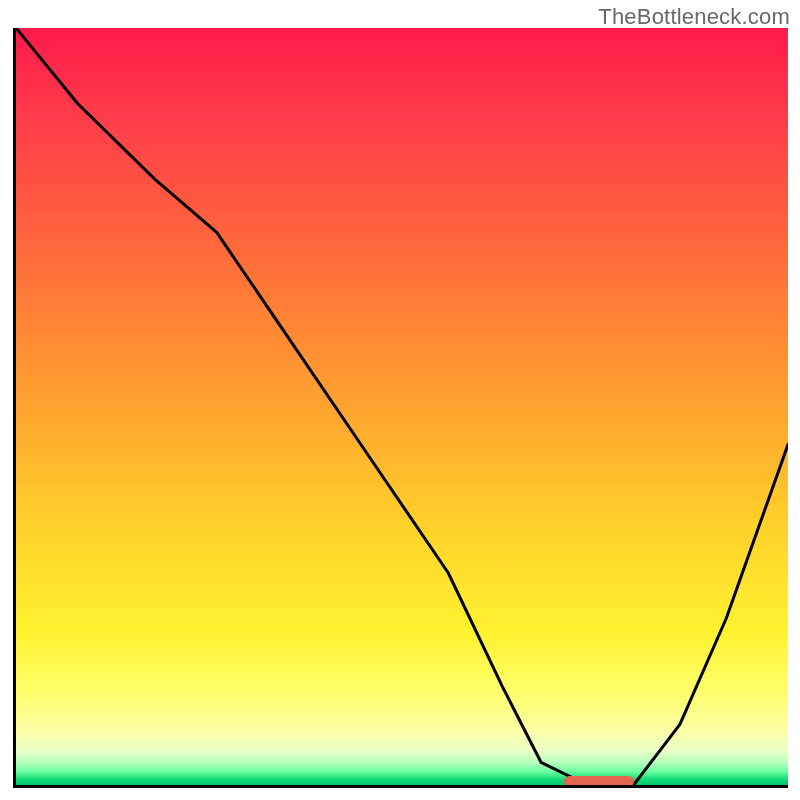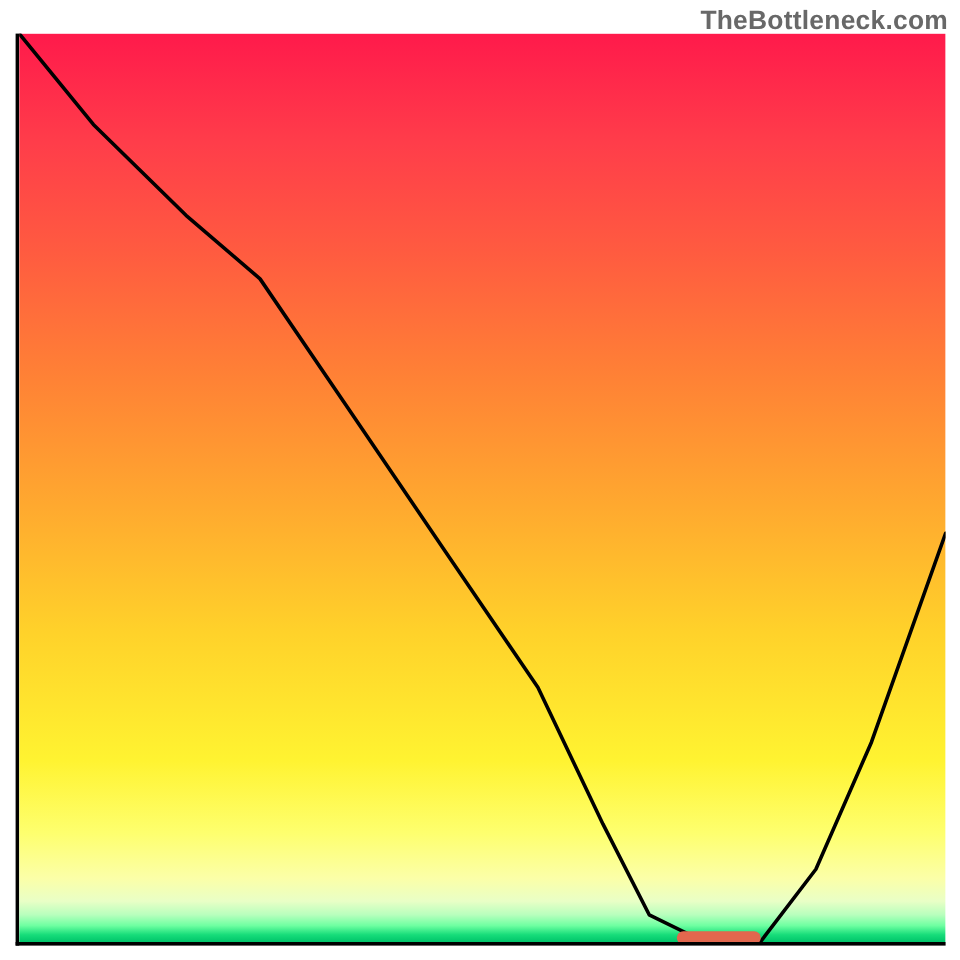--- a/index.html
+++ b/index.html
@@ -15,21 +15,21 @@
     position: relative;
     width: 800px;
     height: 800px;
   }
   .watermark {
     position: absolute;
     top: 4px;
     right: 10px;
     color: #686868;
     font-size: 22px;
-    font-weight: 700;
+    font-weight: 400;
     letter-spacing: 0.2px;
     z-index: 5;
   }
   .plot-frame {
     position: absolute;
     left: 13px;
     top: 28px;
     width: 775px;
     height: 760px;
     border-left: 3px solid #000;

